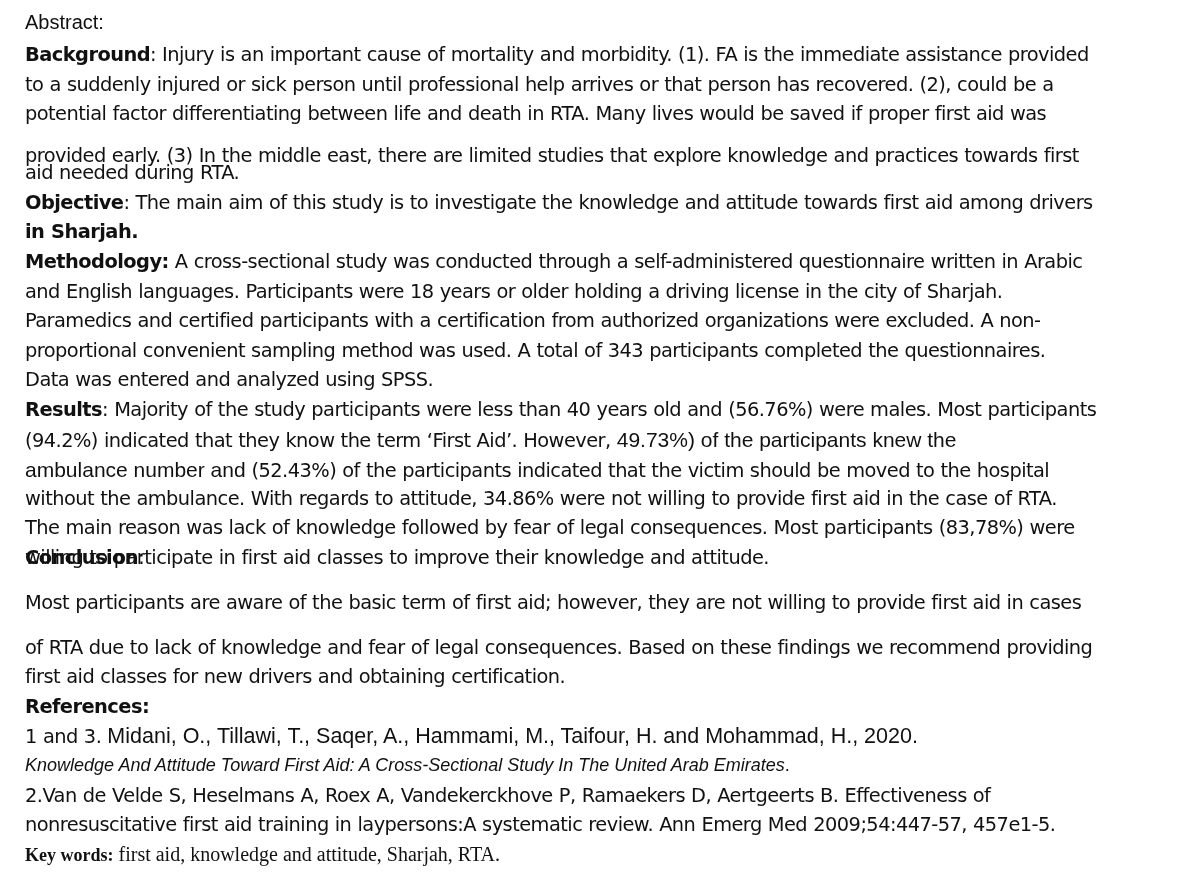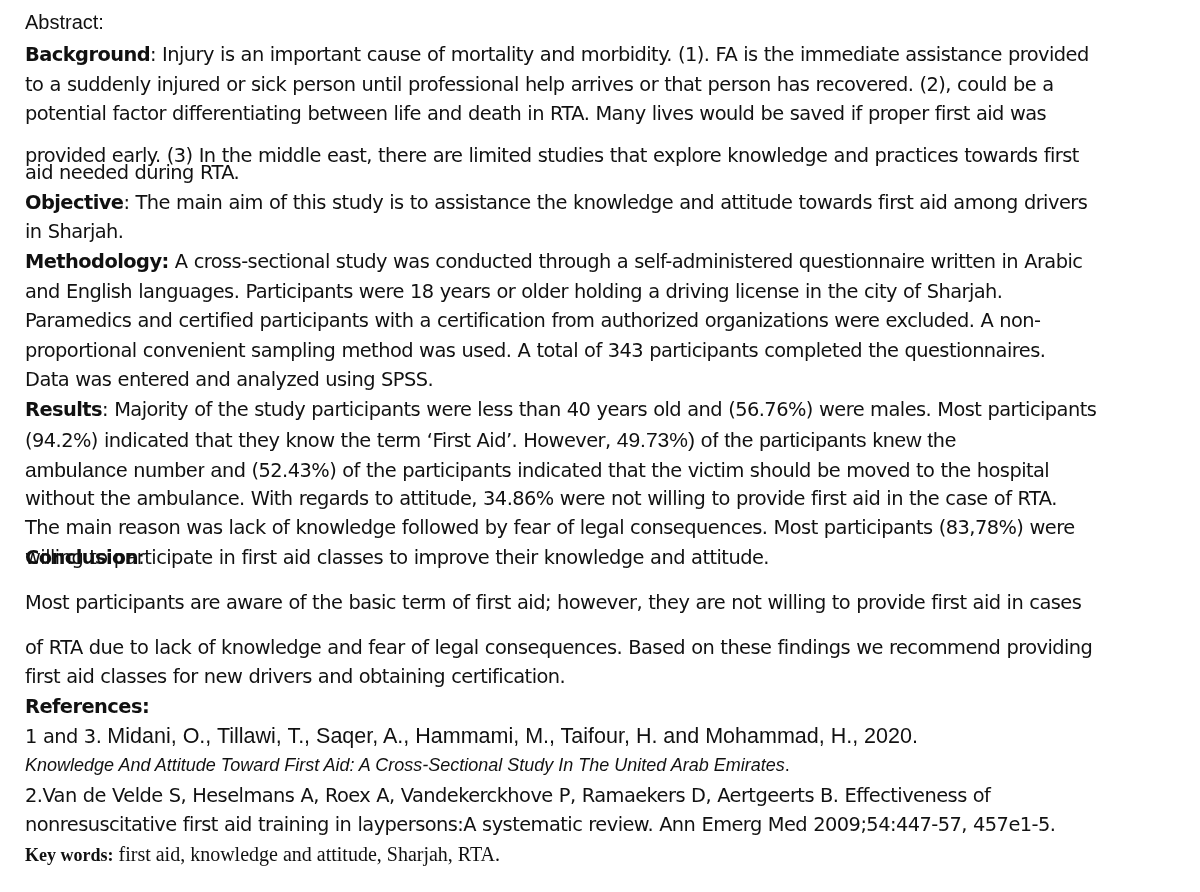--- a/index.html
+++ b/index.html
@@ -20,22 +20,22 @@
 <div class="page">
 
   <div class="line title" style="top:12px;">Abstract:</div>
 
   <div class="line" style="top:45px;"><span class="b">Background</span><span>:  Injury is an important cause of mortality and morbidity. (1). FA is the immediate assistance provided</span></div>
   <div class="line" style="top:75px;">to a suddenly injured or sick person until professional help arrives or that person has recovered. (2), could be a</div>
   <div class="line" style="top:104px;">potential factor differentiating between life and death in RTA. Many lives would be saved if proper first aid was</div>
   <div class="line" style="top:134px;margin-top:12px;">provided early. (3) In the middle east, there are limited studies that explore knowledge and practices towards first</div>
   <div class="line" style="top:163px;">aid needed during RTA.</div>
 
-  <div class="line" style="top:193px;"><span class="b">Objective</span><span>: The main aim of this study is to assistance the knowledge and attitude towards first aid among drivers</span></div>
-  <div class="line" style="top:222px;">in Sharjah.</div>
+  <div class="line" style="top:193px;"><span class="b">Objective</span><span>: The main aim of this study is to investigate the knowledge and attitude towards first aid among drivers</span></div>
+  <div class="line" style="top:222px;font-weight:bold;">in Sharjah.</div>
 
   <div class="line" style="top:252px;"><span class="b">Methodology:</span><span> A cross-sectional study was conducted through a self-administered questionnaire written in Arabic</span></div>
   <div class="line" style="top:282px;">and English languages. Participants were 18 years or older holding a driving license in the city of Sharjah.</div>
   <div class="line" style="top:311px;">Paramedics and certified participants with a certification from authorized organizations were excluded. A non-</div>
   <div class="line" style="top:341px;">proportional convenient sampling method was used.  A total of 343 participants completed the questionnaires.</div>
   <div class="line" style="top:370px;">Data was entered and analyzed using SPSS.</div>
 
   <div class="line" style="top:400px;"><span class="b">Results</span><span>: Majority of the study participants were less than 40 years old and (56.76%) were males. Most participants</span></div>
   <div class="line" style="top:429px;"><span>(94.2%) indicated that they know the term ‘First Aid’. However, </span><span class="arial" style="font-size:21px;">49.73%) of the participants knew the</span></div>
   <div class="line" style="top:459px;"><span class="arial" style="font-size:21px;">ambulance number and </span><span>(52.43%) of the participants indicated that the victim should be moved to the hospital</span></div>

